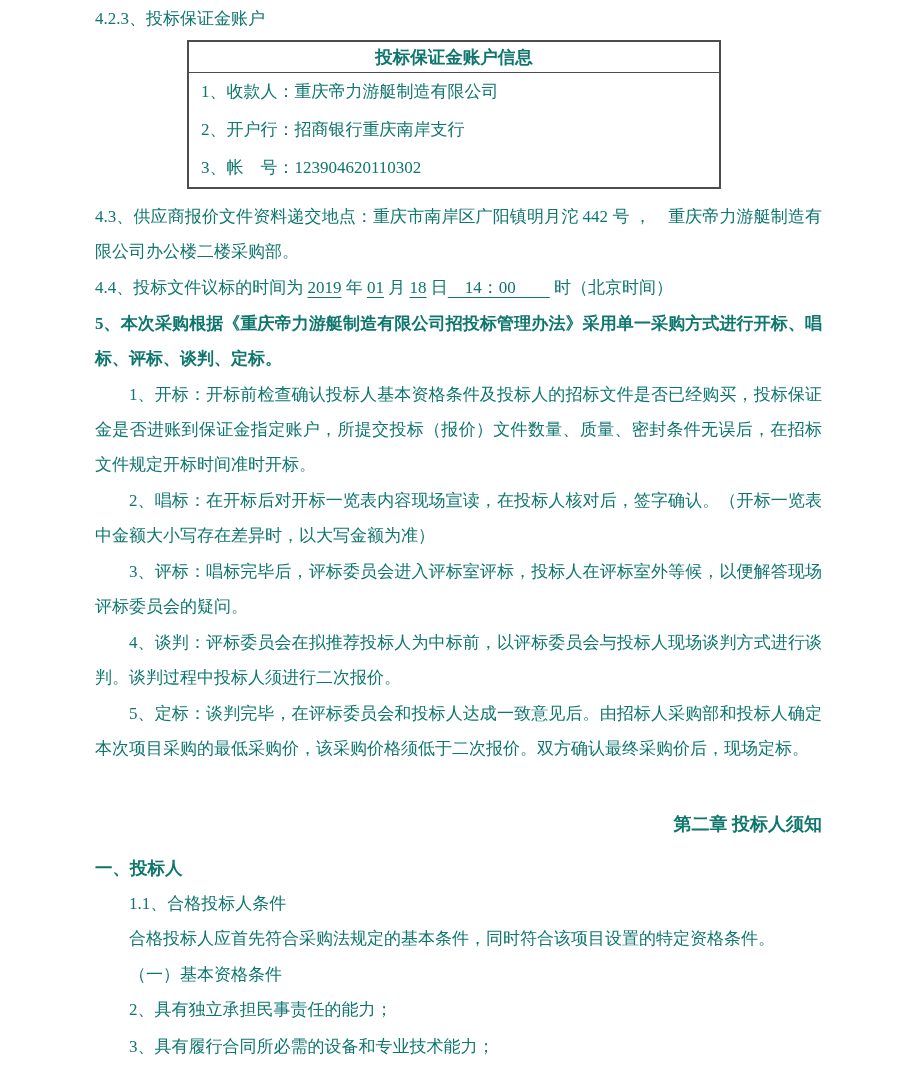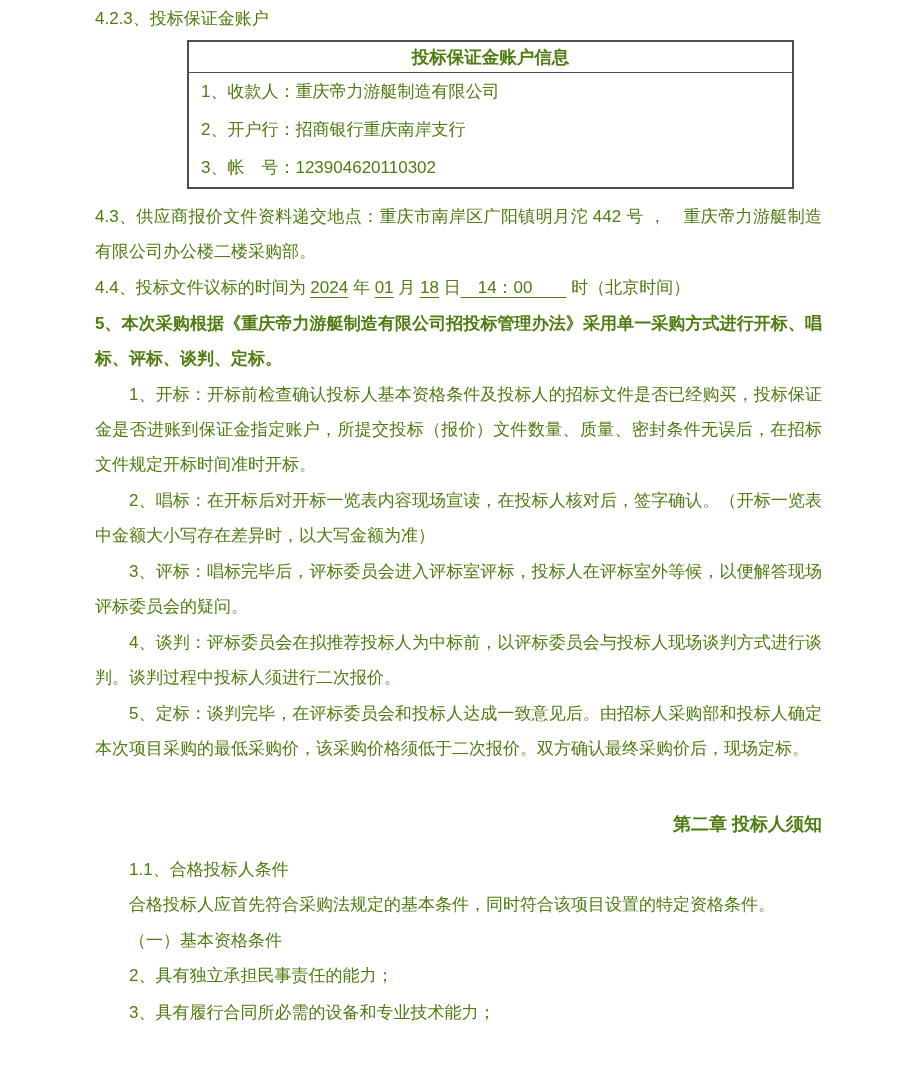--- a/index.html
+++ b/index.html
@@ -3,38 +3,38 @@
 <meta charset="utf-8">
 <style>
   html, body { margin: 0; padding: 0; background: #ffffff; }
   .page {
     position: relative;
     width: 900px;
     height: 1086px;
     box-sizing: border-box;
     padding: 6px 78px 0 95px;
     background: #ffffff;
-    color: #4d7c0f;
-    font-family: Liberation Sans, sans-serif;
+    color: #0f766e;
+    font-family: Liberation Serif, serif;
     font-size: 17px;
     overflow: hidden;
   }
   p { margin: 0; }
   .line { line-height: 35px; }
   .para {
     line-height: 35px;
     text-align: justify;
     margin: 0 0 1px 0;
   }
   .indent { text-indent: 2em; }
   .bold { font-weight: bold; }
   .h423 { line-height: 26px; margin: 0 0 8px 0; }
   table.deposit {
     border-collapse: collapse;
-    width: 607px;
+    width: 534px;
     margin: 0 0 10px 92px;
     border: 2px solid #4d4d4d;
     table-layout: fixed;
   }
   table.deposit th {
     border-bottom: 1px solid #4d4d4d;
     font-weight: bold;
     font-size: 17.5px;
     text-align: center;
     height: 30px;
@@ -87,31 +87,32 @@
         <td>2、开户行：招商银行重庆南岸支行</td>
       </tr>
       <tr>
         <td>3、帐　号：123904620110302</td>
       </tr>
     </tbody>
   </table>
 
   <p class="para">4.3、供应商报价文件资料递交地点：重庆市南岸区广阳镇明月沱 442 号 ，　重庆帝力游艇制造有限公司办公楼二楼采购部。</p>
 
-  <p class="para"><span>4.4、投标文件议标的时间为 </span><span class="u">2024</span><span> 年 </span><span class="u">01</span><span> 月 </span><span class="u">18</span><span> 日</span><span class="u">　14：00　　</span><span> 时（北京时间）</span></p>
+  <p class="para"><span>4.4、投标文件议标的时间为 </span><span class="u">2019</span><span> 年 </span><span class="u">01</span><span> 月 </span><span class="u">18</span><span> 日</span><span class="u">　14：00　　</span><span> 时（北京时间）</span></p>
 
   <p class="para bold">5、本次采购根据《重庆帝力游艇制造有限公司招投标管理办法》采用单一采购方式进行开标、唱标、评标、谈判、定标。</p>
 
   <p class="para indent">1、开标：开标前检查确认投标人基本资格条件及投标人的招标文件是否已经购买，投标保证金是否进账到保证金指定账户，所提交投标（报价）文件数量、质量、密封条件无误后，在招标文件规定开标时间准时开标。</p>
   <p class="para indent">2、唱标：在开标后对开标一览表内容现场宣读，在投标人核对后，签字确认。（开标一览表中金额大小写存在差异时，以大写金额为准）</p>
   <p class="para indent">3、评标：唱标完毕后，评标委员会进入评标室评标，投标人在评标室外等候，以便解答现场评标委员会的疑问。</p>
   <p class="para indent">4、谈判：评标委员会在拟推荐投标人为中标前，以评标委员会与投标人现场谈判方式进行谈判。谈判过程中投标人须进行二次报价。</p>
   <p class="para indent">5、定标：谈判完毕，在评标委员会和投标人达成一致意见后。由招标人采购部和投标人确定本次项目采购的最低采购价，该采购价格须低于二次报价。双方确认最终采购价后，现场定标。</p>
 
   <p class="chapter">第二章 投标人须知</p>
 
+  <p class="section-head">一、投标人</p>
   <p class="line indent">1.1、合格投标人条件</p>
   <p class="para indent">合格投标人应首先符合采购法规定的基本条件，同时符合该项目设置的特定资格条件。</p>
   <p class="line indent">（一）基本资格条件</p>
   <p class="para indent item">2、具有独立承担民事责任的能力；</p>
   <p class="para indent item">3、具有履行合同所必需的设备和专业技术能力；</p>
 
 </div>
 
 </body></html>

